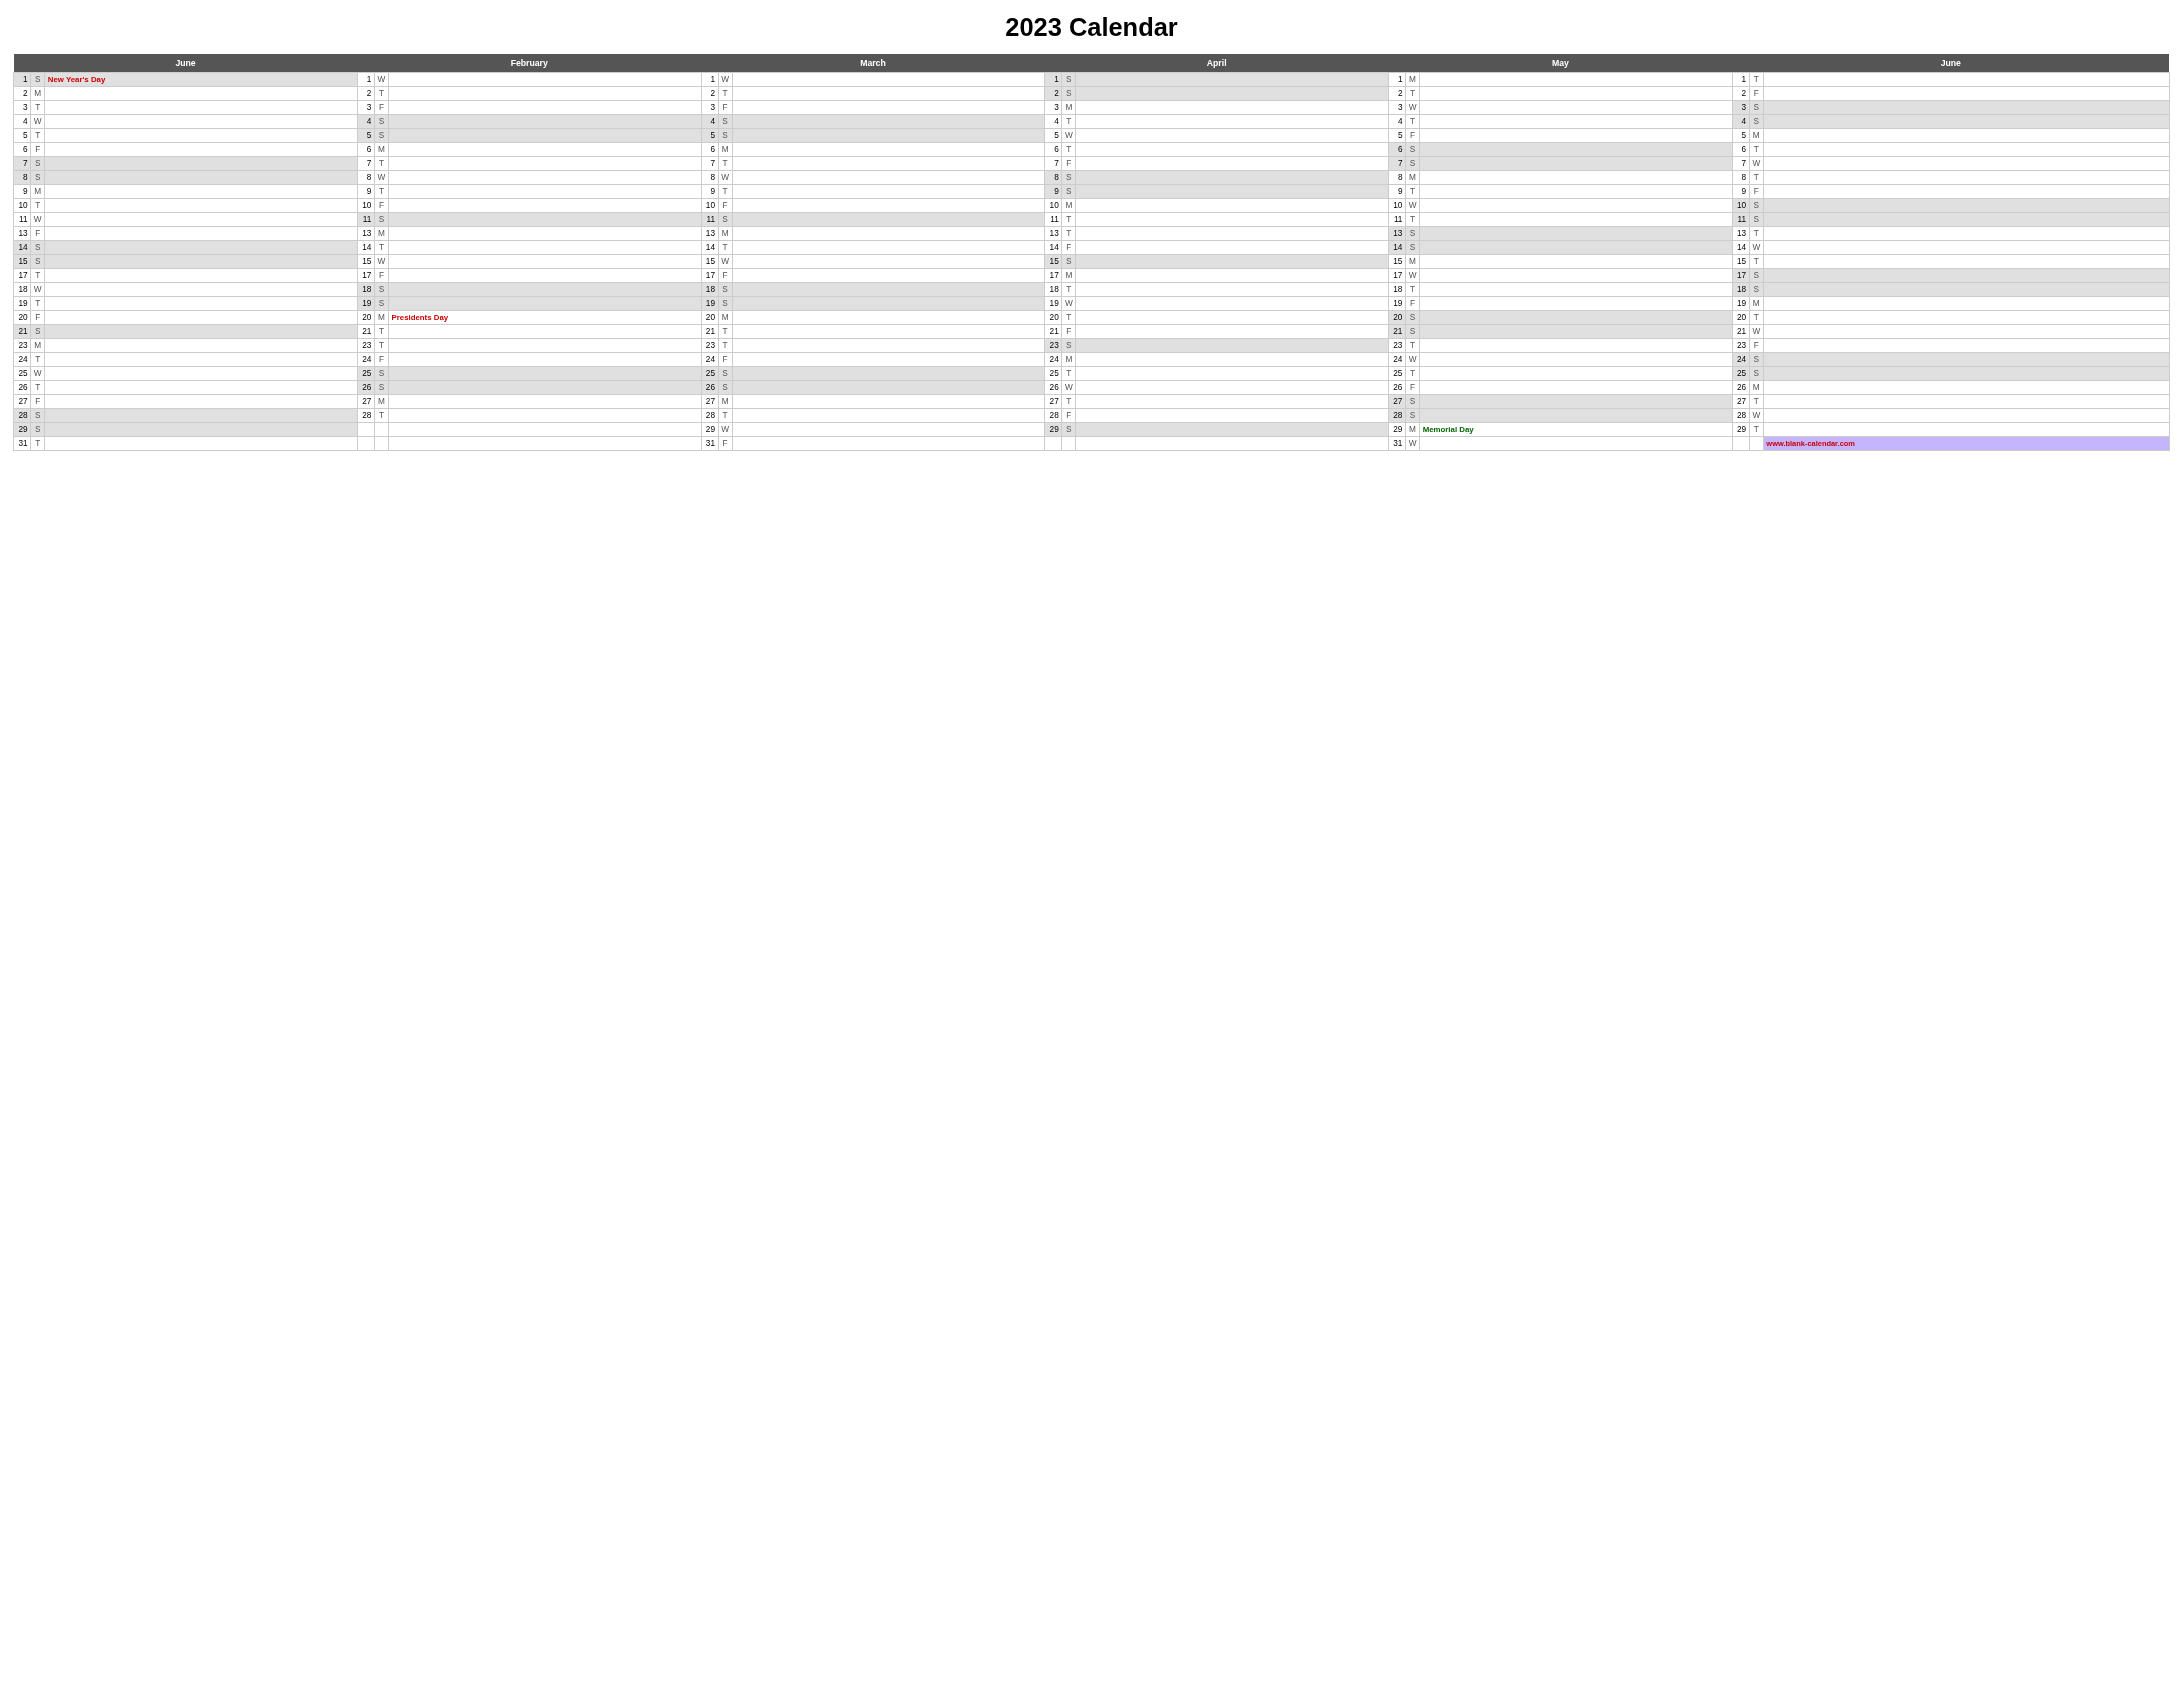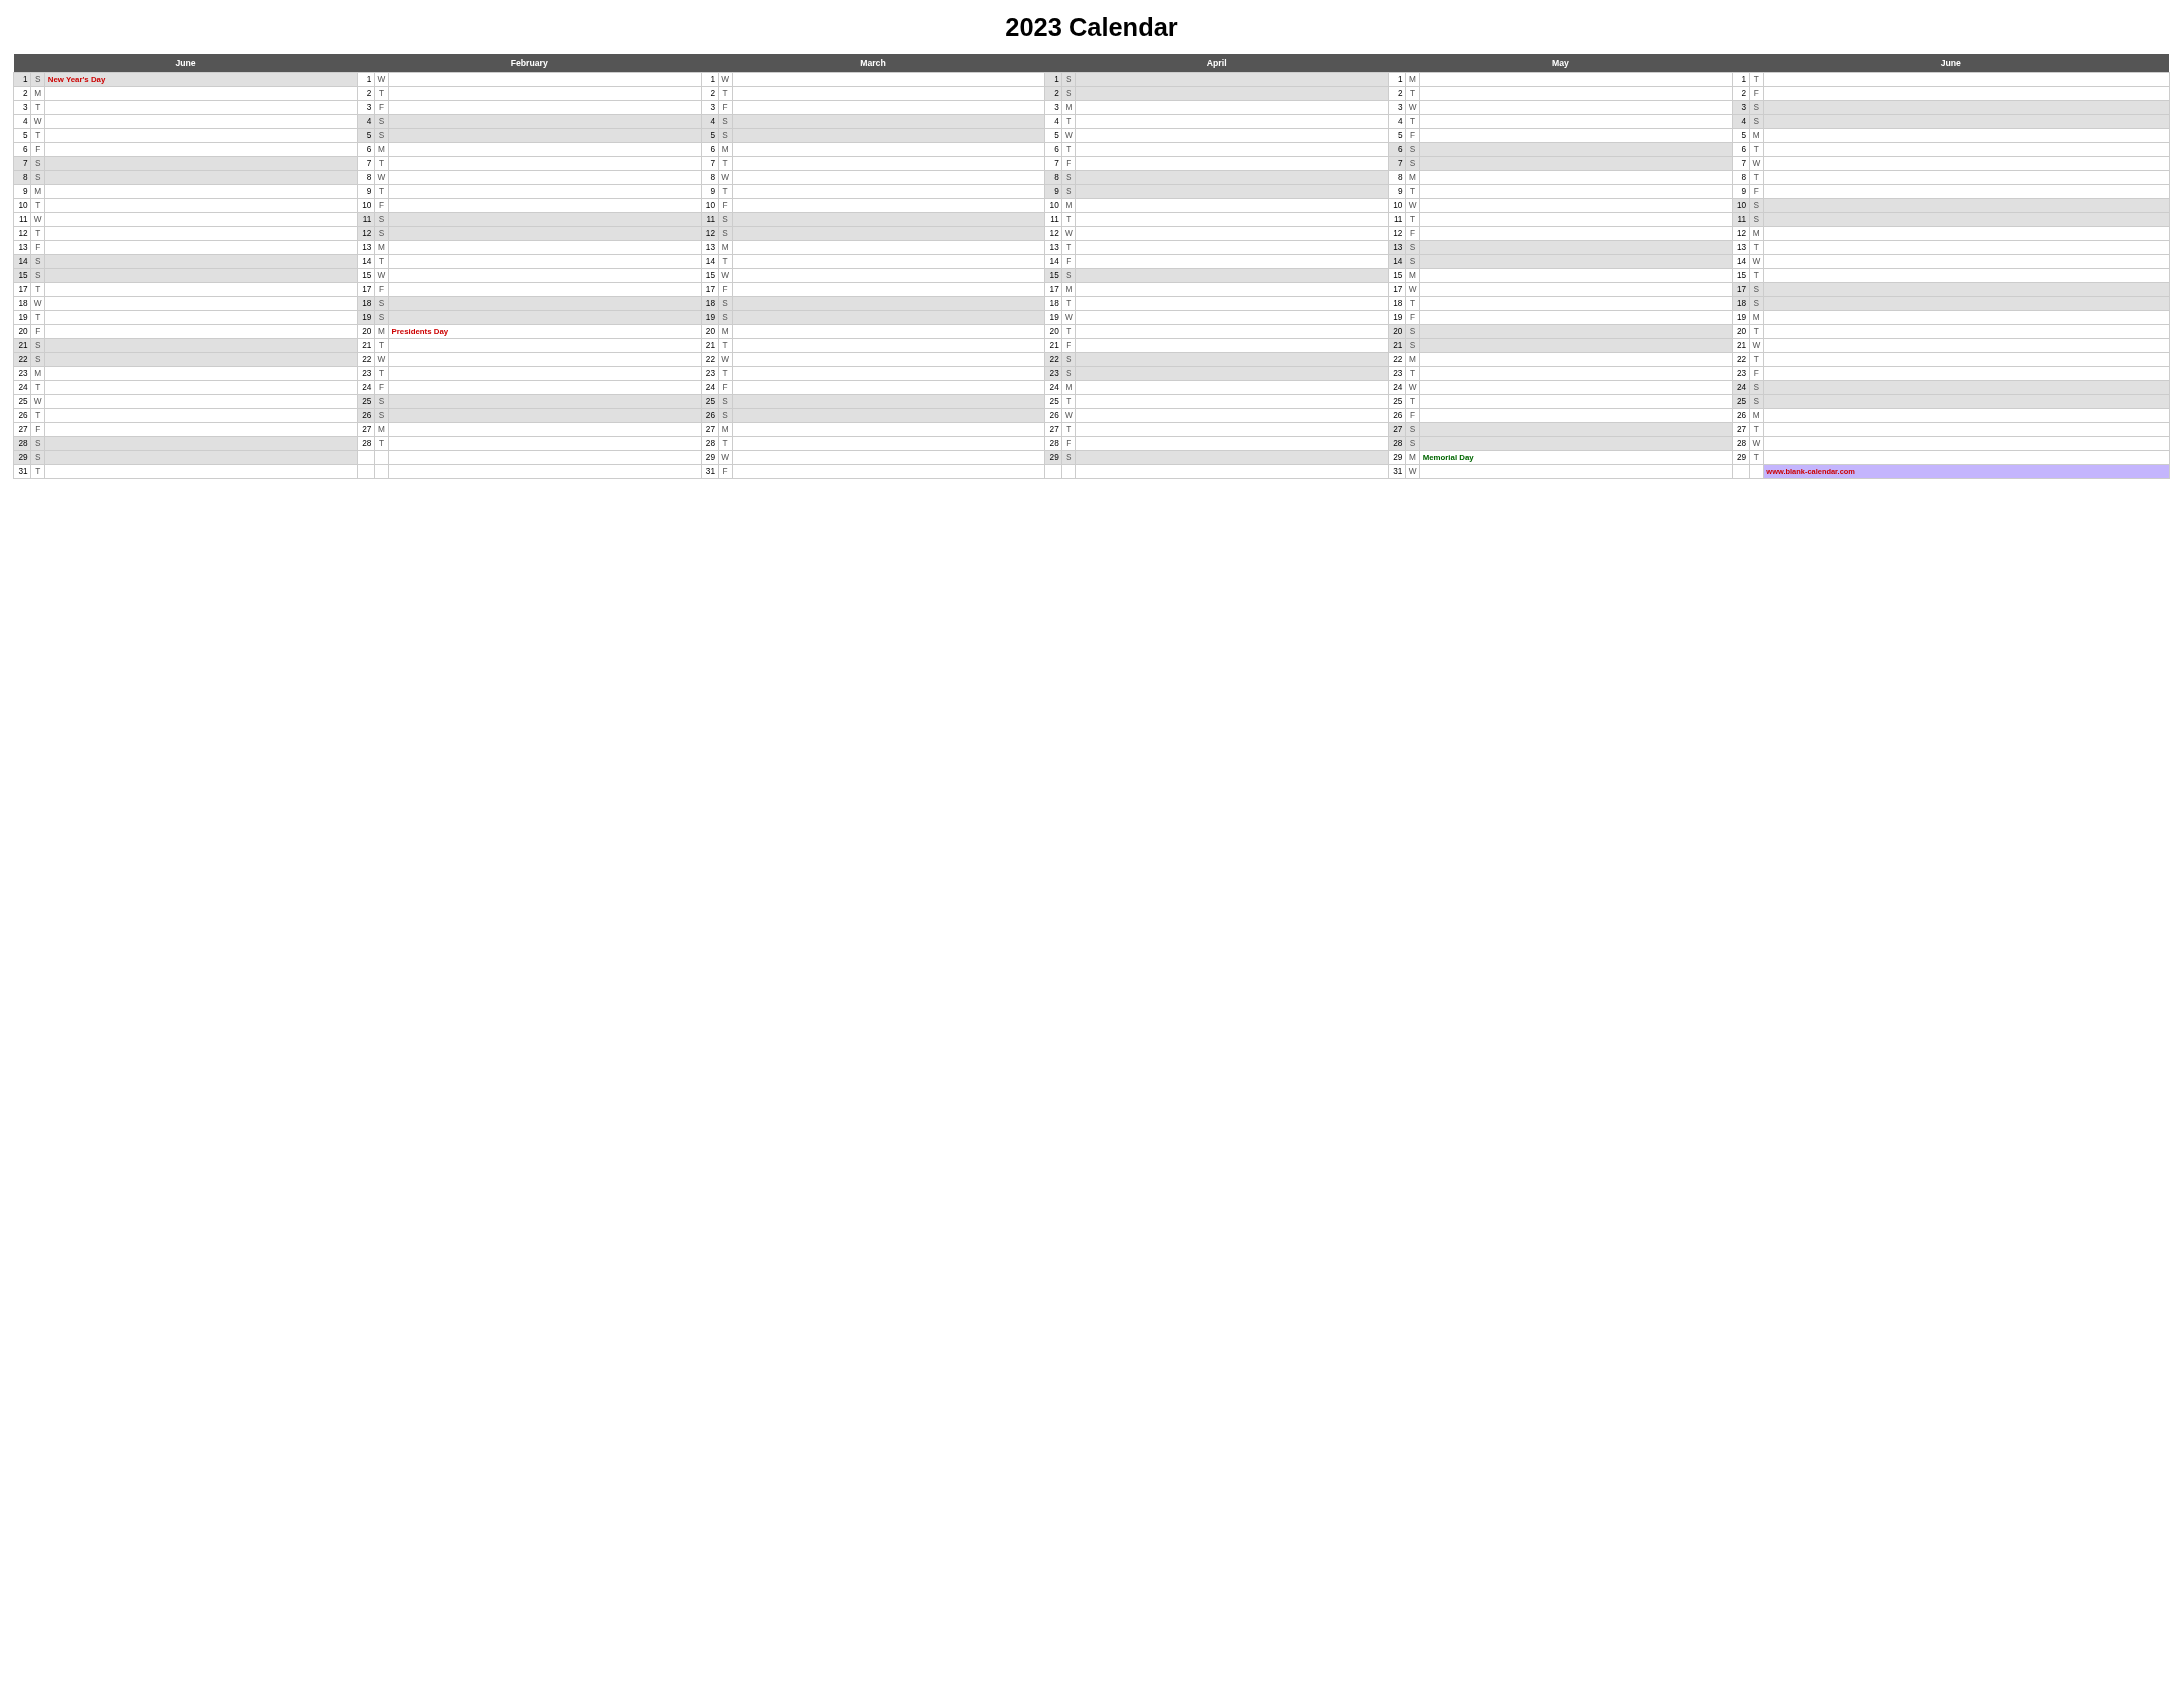--- a/index.html
+++ b/index.html
@@ -271,40 +271,20 @@
         <td style="text-align: center; width: 13.2px; color: rgb(85, 85, 85);">T</td>
         <td style="min-width: 73px;"></td>
         <td style="text-align: right; padding-right: 2.6px; width: 17px; font-weight: normal;">11</td>
         <td style="text-align: center; width: 13.2px; color: rgb(85, 85, 85);">T</td>
         <td style="min-width: 73px;"></td>
         <td style="text-align: right; padding-right: 2.6px; width: 17px; background: rgb(224, 224, 224); font-weight: normal;">11</td>
         <td style="text-align: center; width: 13.2px; background: rgb(224, 224, 224); color: rgb(85, 85, 85);">S</td>
         <td style="min-width: 73px; background: rgb(224, 224, 224);"></td>
       </tr>
       <tr>
-        <td style="text-align: right; padding-right: 2.6px; width: 17px; font-weight: normal;">12</td>
-        <td style="text-align: center; width: 13.2px; color: rgb(85, 85, 85);">T</td>
-        <td style="min-width: 73px;"></td>
-        <td style="text-align: right; padding-right: 2.6px; width: 17px; background: rgb(224, 224, 224); font-weight: normal;">12</td>
-        <td style="text-align: center; width: 13.2px; background: rgb(224, 224, 224); color: rgb(85, 85, 85);">S</td>
-        <td style="min-width: 73px; background: rgb(224, 224, 224);"></td>
-        <td style="text-align: right; padding-right: 2.6px; width: 17px; background: rgb(224, 224, 224); font-weight: normal;">12</td>
-        <td style="text-align: center; width: 13.2px; background: rgb(224, 224, 224); color: rgb(85, 85, 85);">S</td>
-        <td style="min-width: 73px; background: rgb(224, 224, 224);"></td>
-        <td style="text-align: right; padding-right: 2.6px; width: 17px; font-weight: normal;">12</td>
-        <td style="text-align: center; width: 13.2px; color: rgb(85, 85, 85);">W</td>
-        <td style="min-width: 73px;"></td>
-        <td style="text-align: right; padding-right: 2.6px; width: 17px; font-weight: normal;">12</td>
-        <td style="text-align: center; width: 13.2px; color: rgb(85, 85, 85);">F</td>
-        <td style="min-width: 73px;"></td>
-        <td style="text-align: right; padding-right: 2.6px; width: 17px; font-weight: normal;">12</td>
-        <td style="text-align: center; width: 13.2px; color: rgb(85, 85, 85);">M</td>
-        <td style="min-width: 73px;"></td>
-      </tr>
-      <tr>
         <td style="text-align: right; padding-right: 2.6px; width: 17px; font-weight: normal;">13</td>
         <td style="text-align: center; width: 13.2px; color: rgb(85, 85, 85);">F</td>
         <td style="min-width: 73px;"></td>
         <td style="text-align: right; padding-right: 2.6px; width: 17px; font-weight: normal;">13</td>
         <td style="text-align: center; width: 13.2px; color: rgb(85, 85, 85);">M</td>
         <td style="min-width: 73px;"></td>
         <td style="text-align: right; padding-right: 2.6px; width: 17px; font-weight: normal;">13</td>
         <td style="text-align: center; width: 13.2px; color: rgb(85, 85, 85);">M</td>
         <td style="min-width: 73px;"></td>
         <td style="text-align: right; padding-right: 2.6px; width: 17px; font-weight: normal;">13</td>
@@ -448,40 +428,20 @@
         <td style="text-align: center; width: 13.2px; color: rgb(85, 85, 85);">T</td>
         <td style="min-width: 73px;"></td>
         <td style="text-align: right; padding-right: 2.6px; width: 17px; font-weight: normal;">21</td>
         <td style="text-align: center; width: 13.2px; color: rgb(85, 85, 85);">F</td>
         <td style="min-width: 73px;"></td>
         <td style="text-align: right; padding-right: 2.6px; width: 17px; background: rgb(224, 224, 224); font-weight: normal;">21</td>
         <td style="text-align: center; width: 13.2px; background: rgb(224, 224, 224); color: rgb(85, 85, 85);">S</td>
         <td style="min-width: 73px; background: rgb(224, 224, 224);"></td>
         <td style="text-align: right; padding-right: 2.6px; width: 17px; font-weight: normal;">21</td>
         <td style="text-align: center; width: 13.2px; color: rgb(85, 85, 85);">W</td>
-        <td style="min-width: 73px;"></td>
-      </tr>
-      <tr>
-        <td style="text-align: right; padding-right: 2.6px; width: 17px; background: rgb(224, 224, 224); font-weight: normal;">22</td>
-        <td style="text-align: center; width: 13.2px; background: rgb(224, 224, 224); color: rgb(85, 85, 85);">S</td>
-        <td style="min-width: 73px; background: rgb(224, 224, 224);"></td>
-        <td style="text-align: right; padding-right: 2.6px; width: 17px; font-weight: normal;">22</td>
-        <td style="text-align: center; width: 13.2px; color: rgb(85, 85, 85);">W</td>
-        <td style="min-width: 73px;"></td>
-        <td style="text-align: right; padding-right: 2.6px; width: 17px; font-weight: normal;">22</td>
-        <td style="text-align: center; width: 13.2px; color: rgb(85, 85, 85);">W</td>
-        <td style="min-width: 73px;"></td>
-        <td style="text-align: right; padding-right: 2.6px; width: 17px; background: rgb(224, 224, 224); font-weight: normal;">22</td>
-        <td style="text-align: center; width: 13.2px; background: rgb(224, 224, 224); color: rgb(85, 85, 85);">S</td>
-        <td style="min-width: 73px; background: rgb(224, 224, 224);"></td>
-        <td style="text-align: right; padding-right: 2.6px; width: 17px; font-weight: normal;">22</td>
-        <td style="text-align: center; width: 13.2px; color: rgb(85, 85, 85);">M</td>
-        <td style="min-width: 73px;"></td>
-        <td style="text-align: right; padding-right: 2.6px; width: 17px; font-weight: normal;">22</td>
-        <td style="text-align: center; width: 13.2px; color: rgb(85, 85, 85);">T</td>
         <td style="min-width: 73px;"></td>
       </tr>
       <tr>
         <td style="text-align: right; padding-right: 2.6px; width: 17px; font-weight: normal;">23</td>
         <td style="text-align: center; width: 13.2px; color: rgb(85, 85, 85);">M</td>
         <td style="min-width: 73px;"></td>
         <td style="text-align: right; padding-right: 2.6px; width: 17px; font-weight: normal;">23</td>
         <td style="text-align: center; width: 13.2px; color: rgb(85, 85, 85);">T</td>
         <td style="min-width: 73px;"></td>
         <td style="text-align: right; padding-right: 2.6px; width: 17px; font-weight: normal;">23</td>

